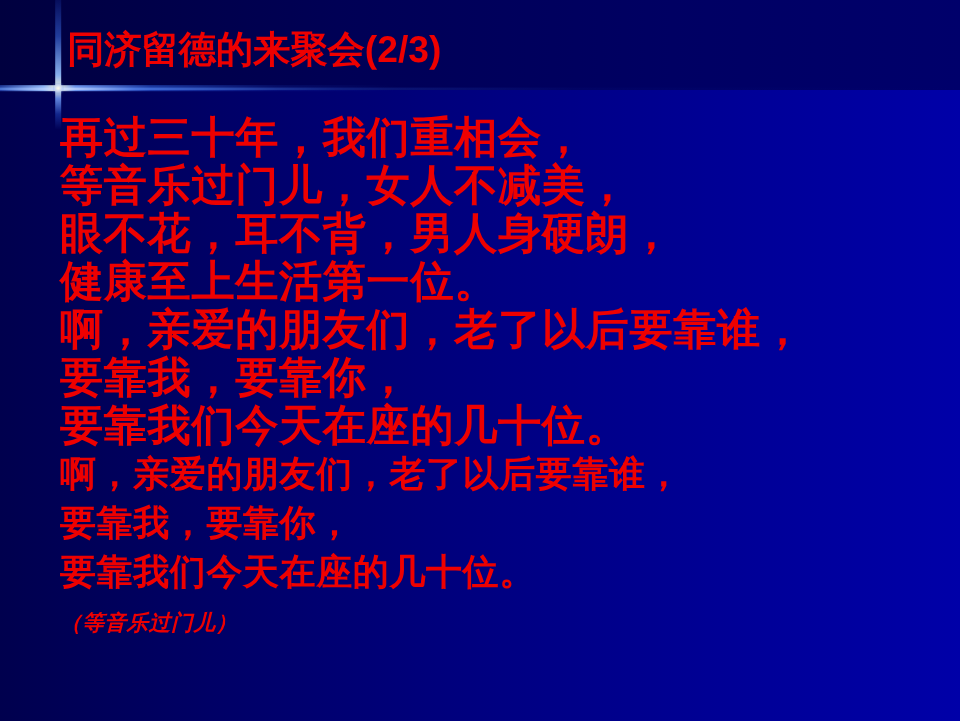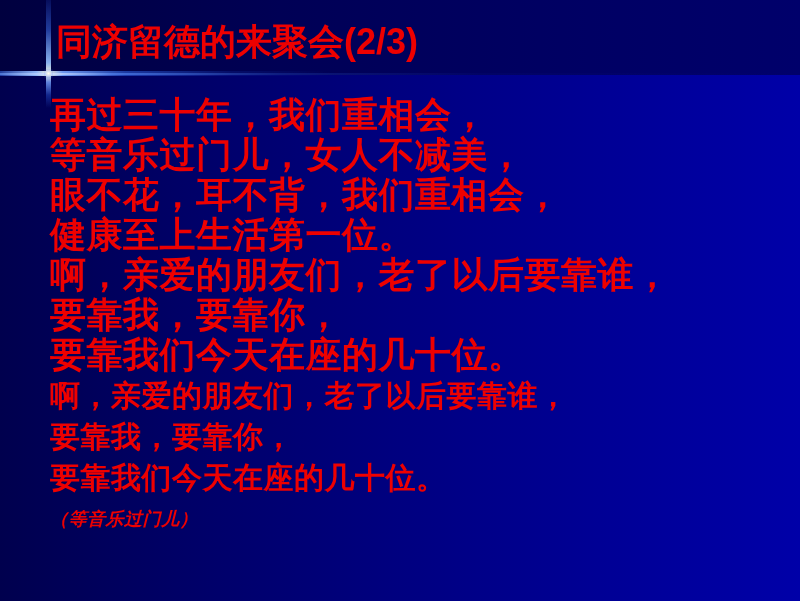--- a/index.html
+++ b/index.html
@@ -83,21 +83,21 @@
     height: 9px;
     background: radial-gradient(circle, rgba(255,255,235,0.95) 0%, rgba(200,215,255,0.55) 38%, rgba(80,130,240,0.18) 68%, rgba(0,0,150,0) 100%);
   }
 
   
   #slide-title {
     position: absolute;
     left: 56px;
     top: 22px;
     margin: 0;
-    font-size: 36px;
+    font-size: 31px;
     line-height: 40px;
     font-weight: bold;
     color: #ee0000;
     white-space: nowrap;
     letter-spacing: 0px;
   }
 
   
   #body-text {
     position: absolute;
@@ -139,21 +139,21 @@
   <div class="glow-h"></div>
   <div class="glow-h2"></div>
   <div class="glow-v"></div>
   <div class="glow-core"></div>
 
   <h1 id="slide-title">同济留德的来聚会(2/3)</h1>
 
   <div id="body-text">
     <p class="line">再过三十年，我们重相会，</p>
     <p class="line">等音乐过门儿，女人不减美，</p>
-    <p class="line">眼不花，耳不背，我们重相会，</p>
+    <p class="line">眼不花，耳不背，男人身硬朗，</p>
     <p class="line">健康至上生活第一位。</p>
     <p class="line">啊，亲爱的朋友们，老了以后要靠谁，</p>
     <p class="line">要靠我，要靠你，</p>
     <p class="line">要靠我们今天在座的几十位。</p>
     <p class="line big">啊，亲爱的朋友们，老了以后要靠谁，</p>
     <p class="line big">要靠我，要靠你，</p>
     <p class="line big">要靠我们今天在座的几十位。</p>
     <p class="line italic">（等音乐过门儿）</p>
   </div>
 

